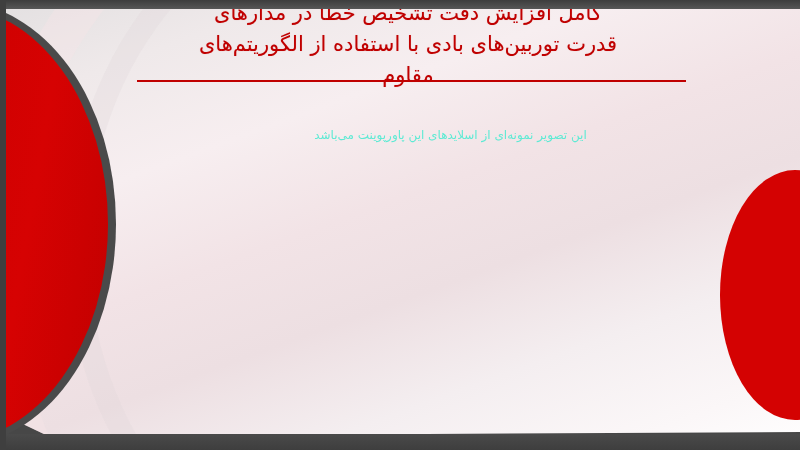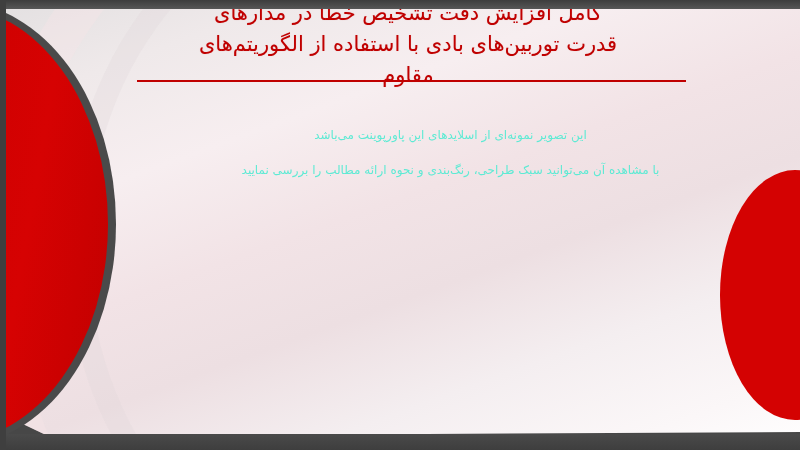--- a/index.html
+++ b/index.html
@@ -167,16 +167,15 @@
   <div class="frame-top"></div>
   <div class="frame-bottom"></div>
 
   <div class="title">کامل افزایش دقت تشخیص خطا در مدارهای
 قدرت توربین‌های بادی با استفاده از الگوریتم‌های
 مقاوم</div>
   <div class="title-rule"></div>
 
   <div class="body-block">
     <span class="body-line">این تصویر نمونه‌ای از اسلایدهای این پاورپوینت می‌باشد</span>
-    <span class="body-line">با مشاهده آن می‌توانید سبک طراحی، رنگ‌بندی و نحوه ارائه مطالب را بررسی نمایید</span>
   </div>
 
 </div>
 
 </body></html>

